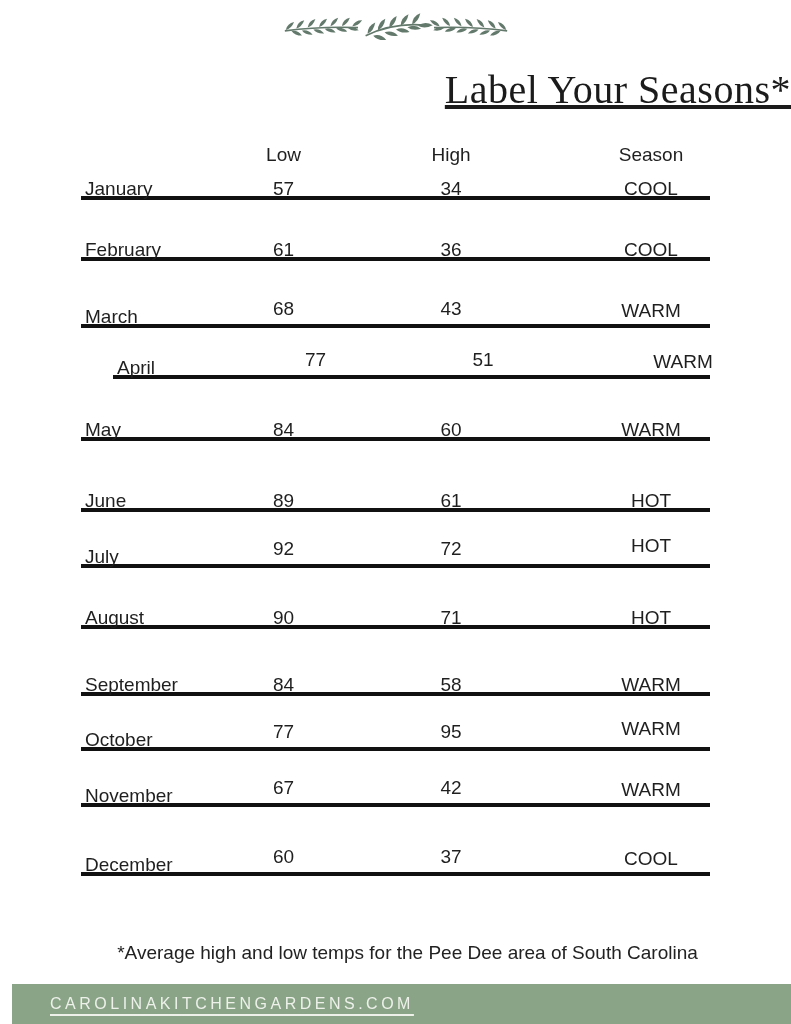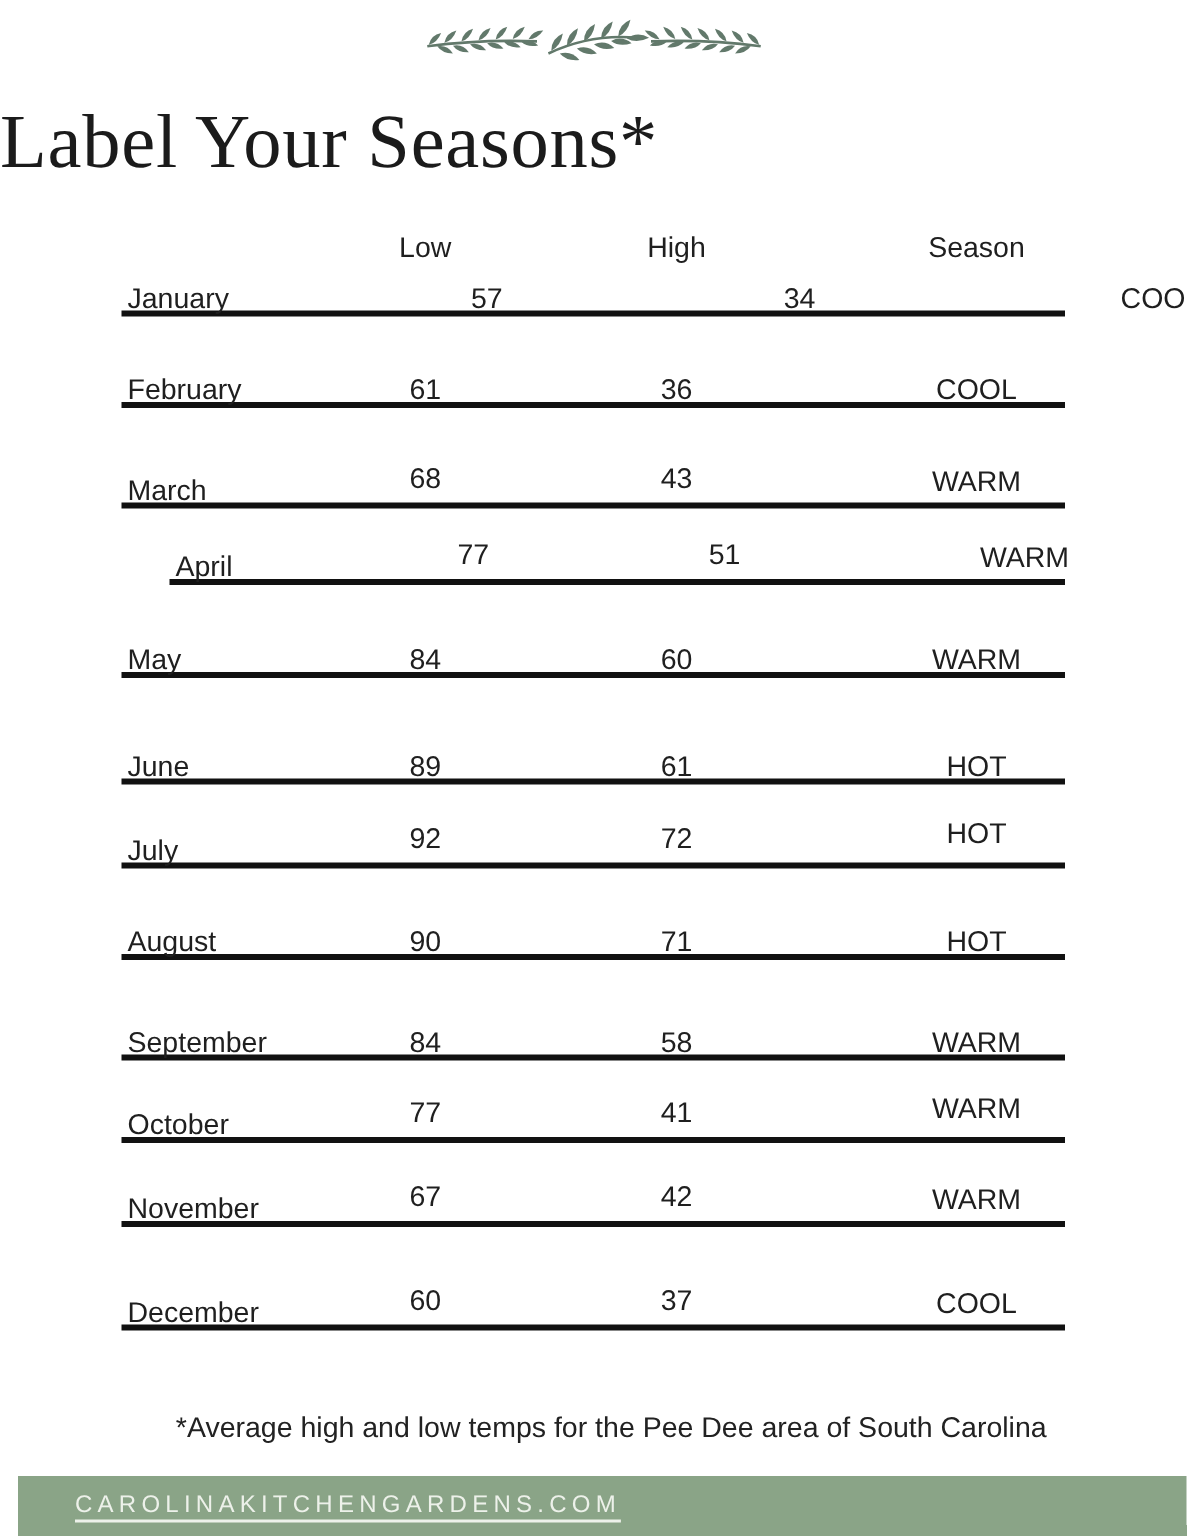--- a/index.html
+++ b/index.html
@@ -16,45 +16,46 @@
   
   .branch {
     display: block;
     margin: 10px auto 0 auto;
     width: 238px; height: 38px;
   }
 
   
   .title {
     margin: 22px 0 0 0;
-    text-align: left;
+    text-align: right;
     font-family: "Liberation Serif", "DejaVu Serif", serif;
     font-weight: 400;
-    font-size: 51px;
+    font-size: 40px;
     line-height: 1;
     letter-spacing: 0.5px;
     color: #1b1b1b;
+    text-decoration: underline;
   }
 
   
   .table { margin: 34px 0 0 81px; width: 629px; }
   .thead, .row {
     display: grid;
     grid-template-columns: 120px 165px 170px 174px;
     align-items: end;
   }
   .thead { height: 22px; }
   .row { height: 22px; border-bottom: 4px solid var(--line, #111111); }
   .c { font-size: 19px; line-height: 22px; white-space: nowrap; }
   .month  { padding-left: 4px; text-align: left; }
   .num, .h-high, .h-low { text-align: center; }
   .season, .h-season { text-align: center; padding-left: 56px; }
 
   
-  .rows .row:nth-child(1)  { margin-top: 12px; gap: 41px; }
+  .rows .row:nth-child(1)  { margin-top: 12px; }
   .rows .row:nth-child(2)  { margin-top: 39px; }
   .rows .row:nth-child(3)  { margin-top: 45px; }
   .rows .row:nth-child(4)  { margin-top: 29px; margin-left: 32px; }
   .rows .row:nth-child(5)  { margin-top: 40px; }
   .rows .row:nth-child(6)  { margin-top: 49px; }
   .rows .row:nth-child(7)  { margin-top: 34px; }
   .rows .row:nth-child(8)  { margin-top: 39px; }
   .rows .row:nth-child(9)  { margin-top: 45px; }
   .rows .row:nth-child(10) { margin-top: 33px; }
   .rows .row:nth-child(11) { margin-top: 34px; }
@@ -220,21 +221,21 @@
   <div class="row">
     <span class="c month">September</span>
     <span class="c num">84</span>
     <span class="c num">58</span>
     <span class="c season">WARM</span>
   </div>
 
   <div class="row">
     <span class="c month">October</span>
     <span class="c num">77</span>
-    <span class="c num">41</span>
+    <span class="c num">95</span>
     <span class="c season">WARM</span>
   </div>
 
   <div class="row">
     <span class="c month">November</span>
     <span class="c num">67</span>
     <span class="c num">42</span>
     <span class="c season">WARM</span>
   </div>
 

